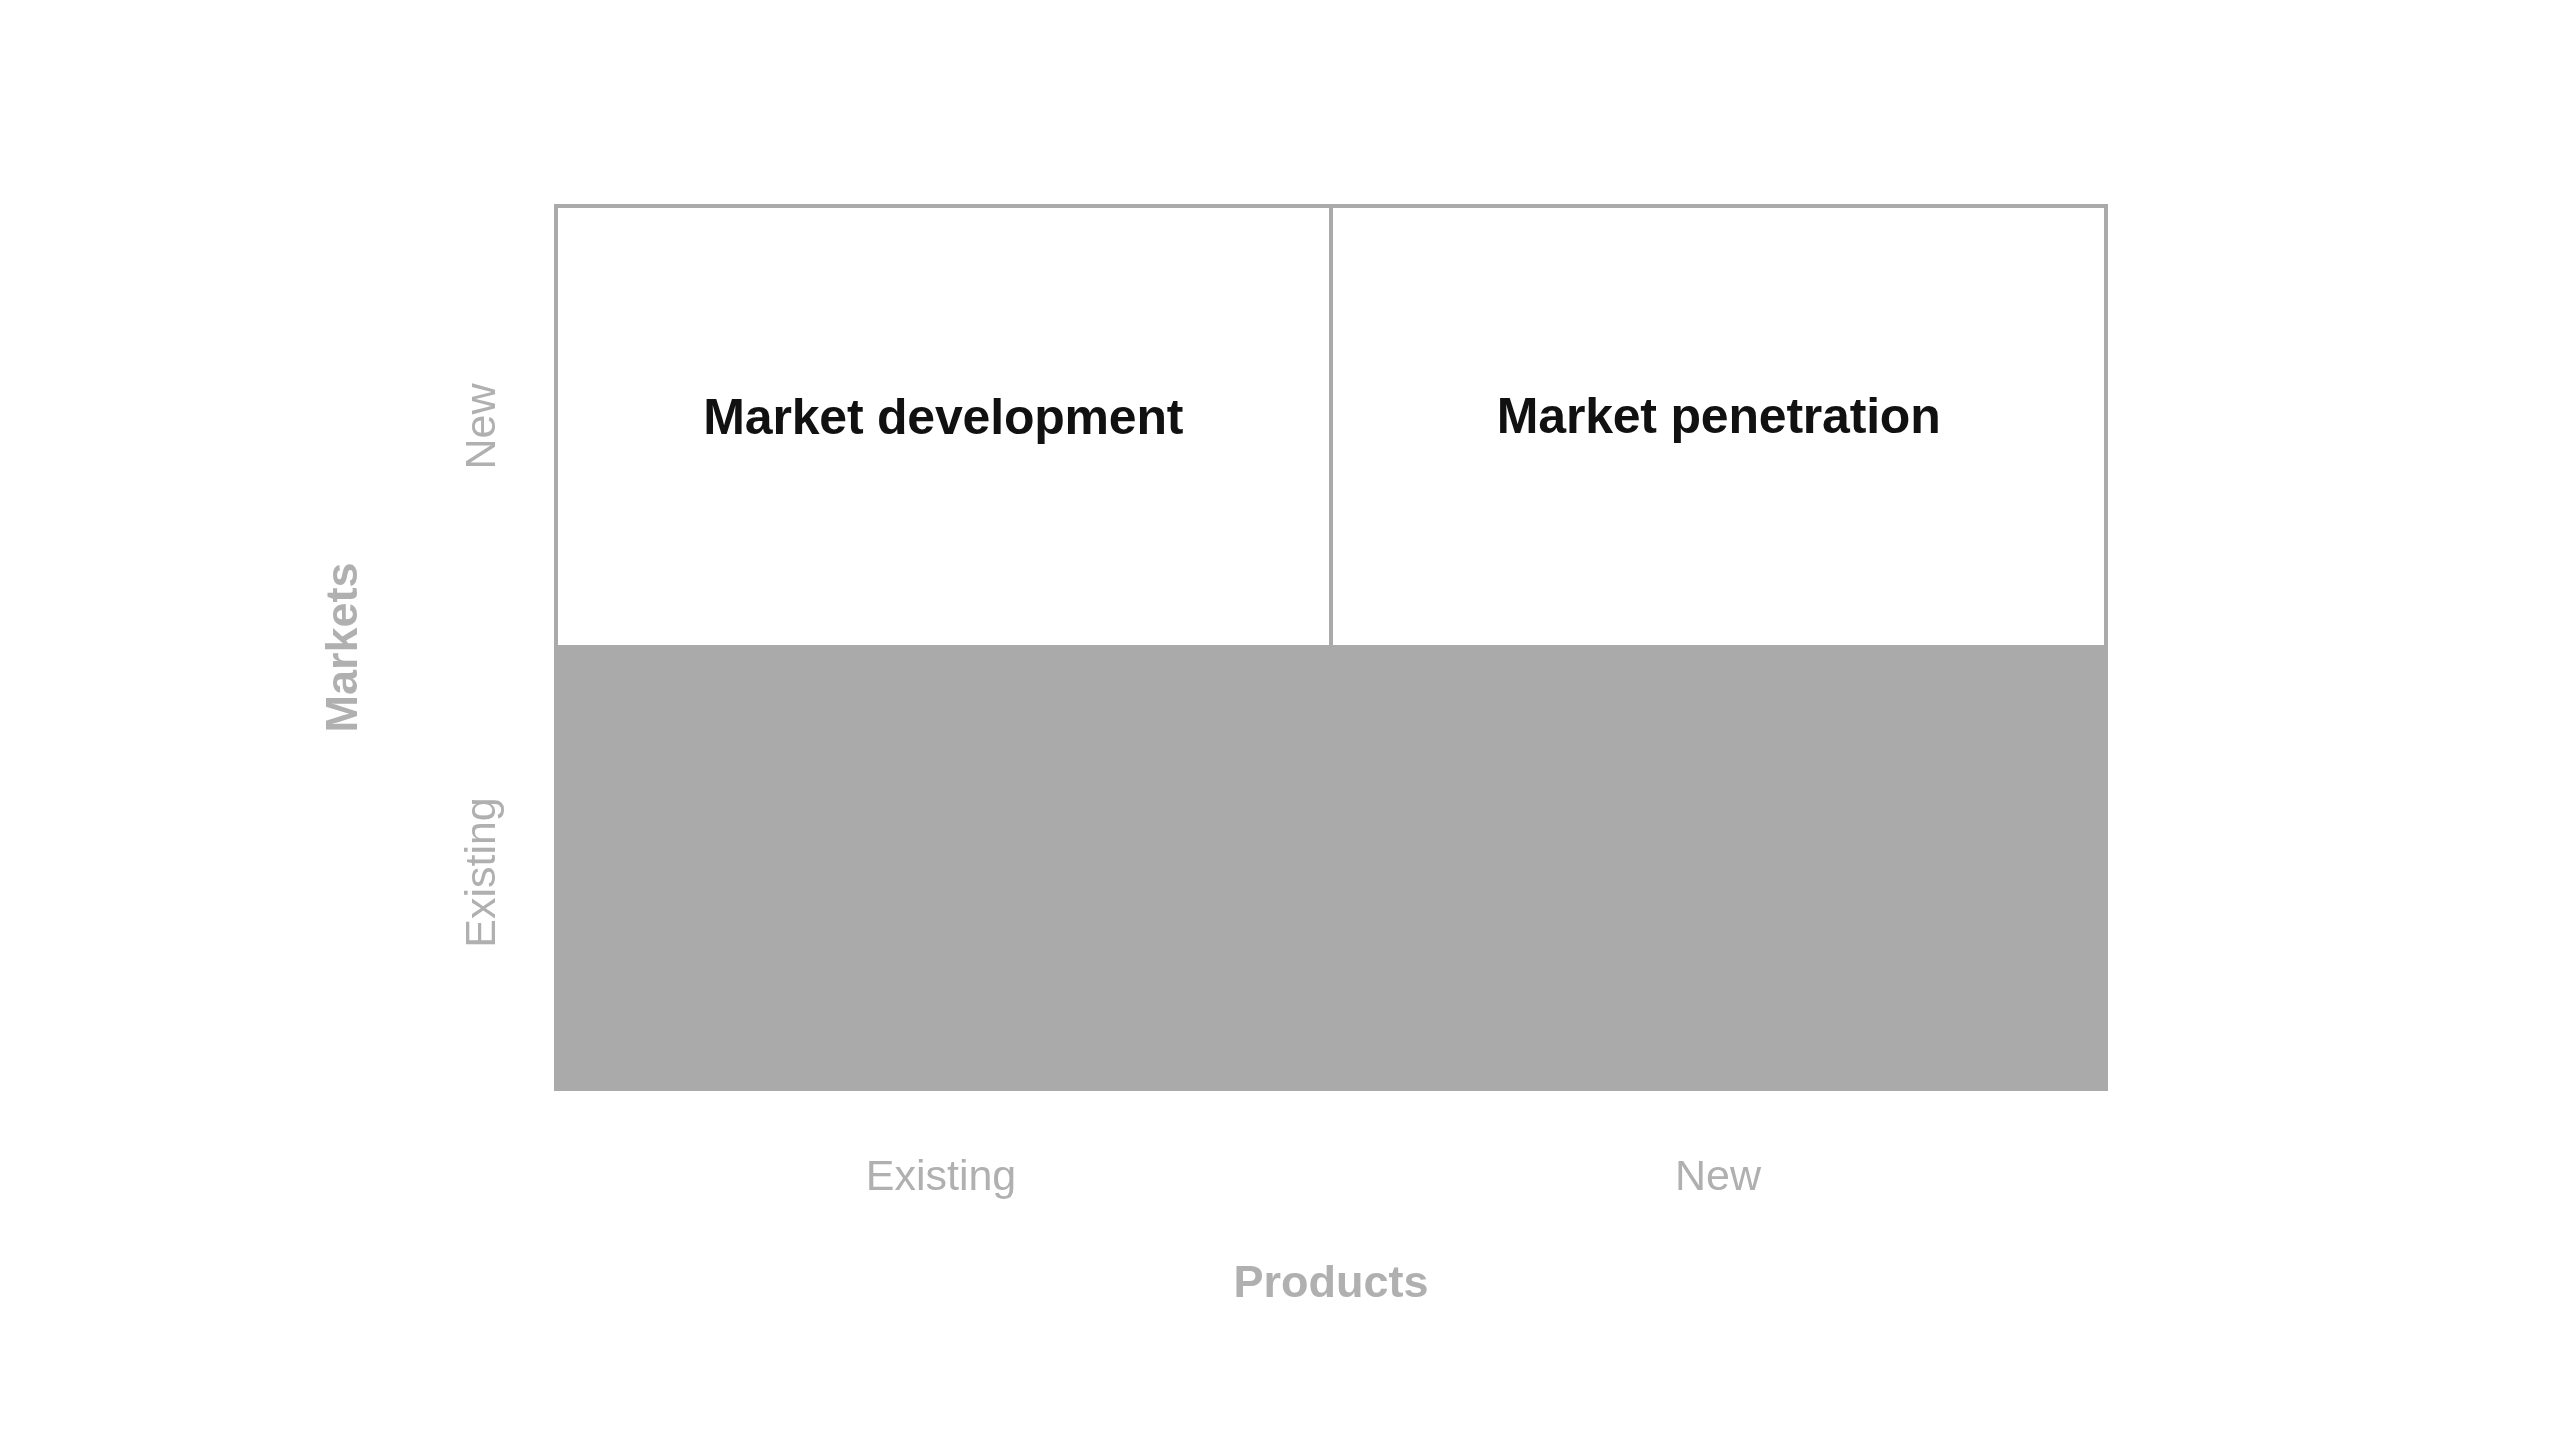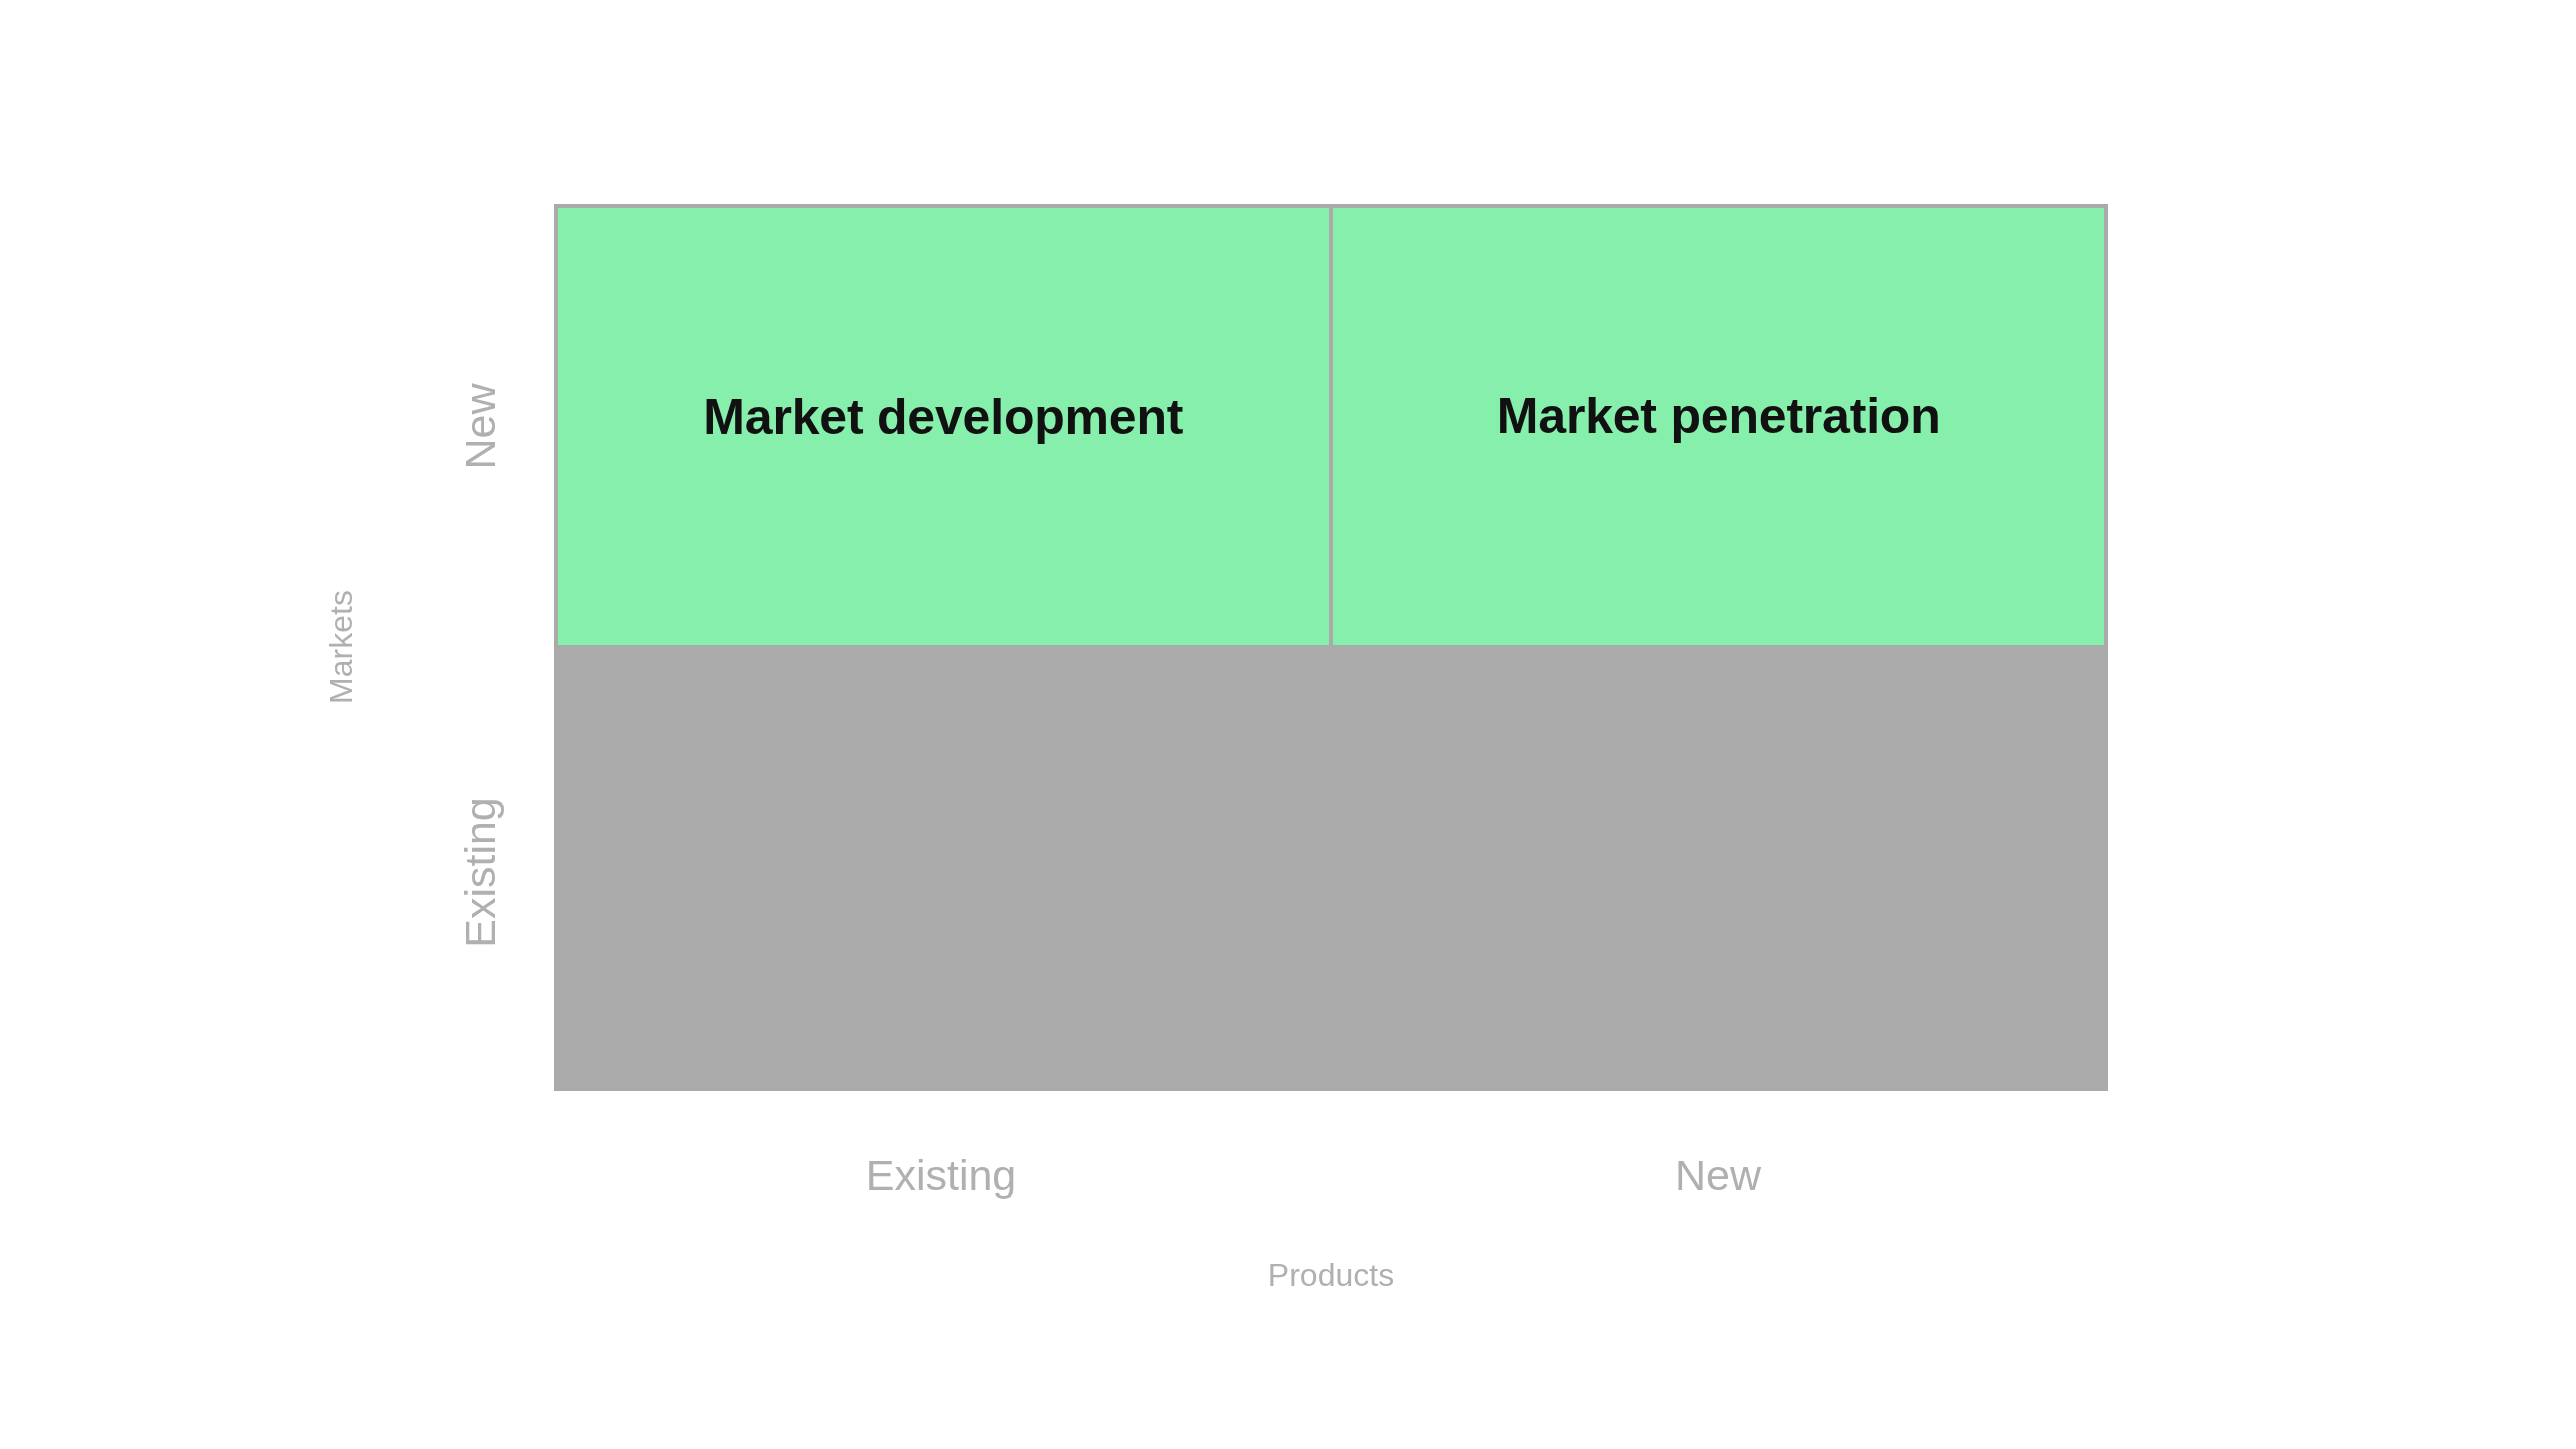--- a/index.html
+++ b/index.html
@@ -31,21 +31,21 @@
     box-sizing: border-box;
     display: grid;
     grid-template-columns: 1fr 1fr;
     grid-template-rows: 1fr 1fr;
     background: #aaaaaa;      
     gap: 4.8px;
     border: 4.8px solid #aaaaaa;
   }
 
   .cell {
-    background: #86efac;
+    background: #ffffff;
     position: relative;
     display: flex;
     align-items: center;
     justify-content: center;
   }
 
   .cell-label {
     font-size: 50px;
     font-weight: 700;
     color: #111111;
@@ -93,22 +93,22 @@
     transform: translateX(-50%);
     text-align: center;
   }
   #tick-x-existing { left: 941px; top: 1154px; }
   #tick-x-new      { left: 1718px; top: 1154px; }
 
   
   .axis-title {
     position: absolute;
     color: #b0b0b0;
-    font-size: 32px;
-    font-weight: 400;
+    font-size: 45px;
+    font-weight: 700;
     line-height: 1;
     white-space: nowrap;
   }
 
   #axis-title-markets {
     left: 341px;
     top: 647px;
     width: 0;
     height: 0;
     display: flex;

